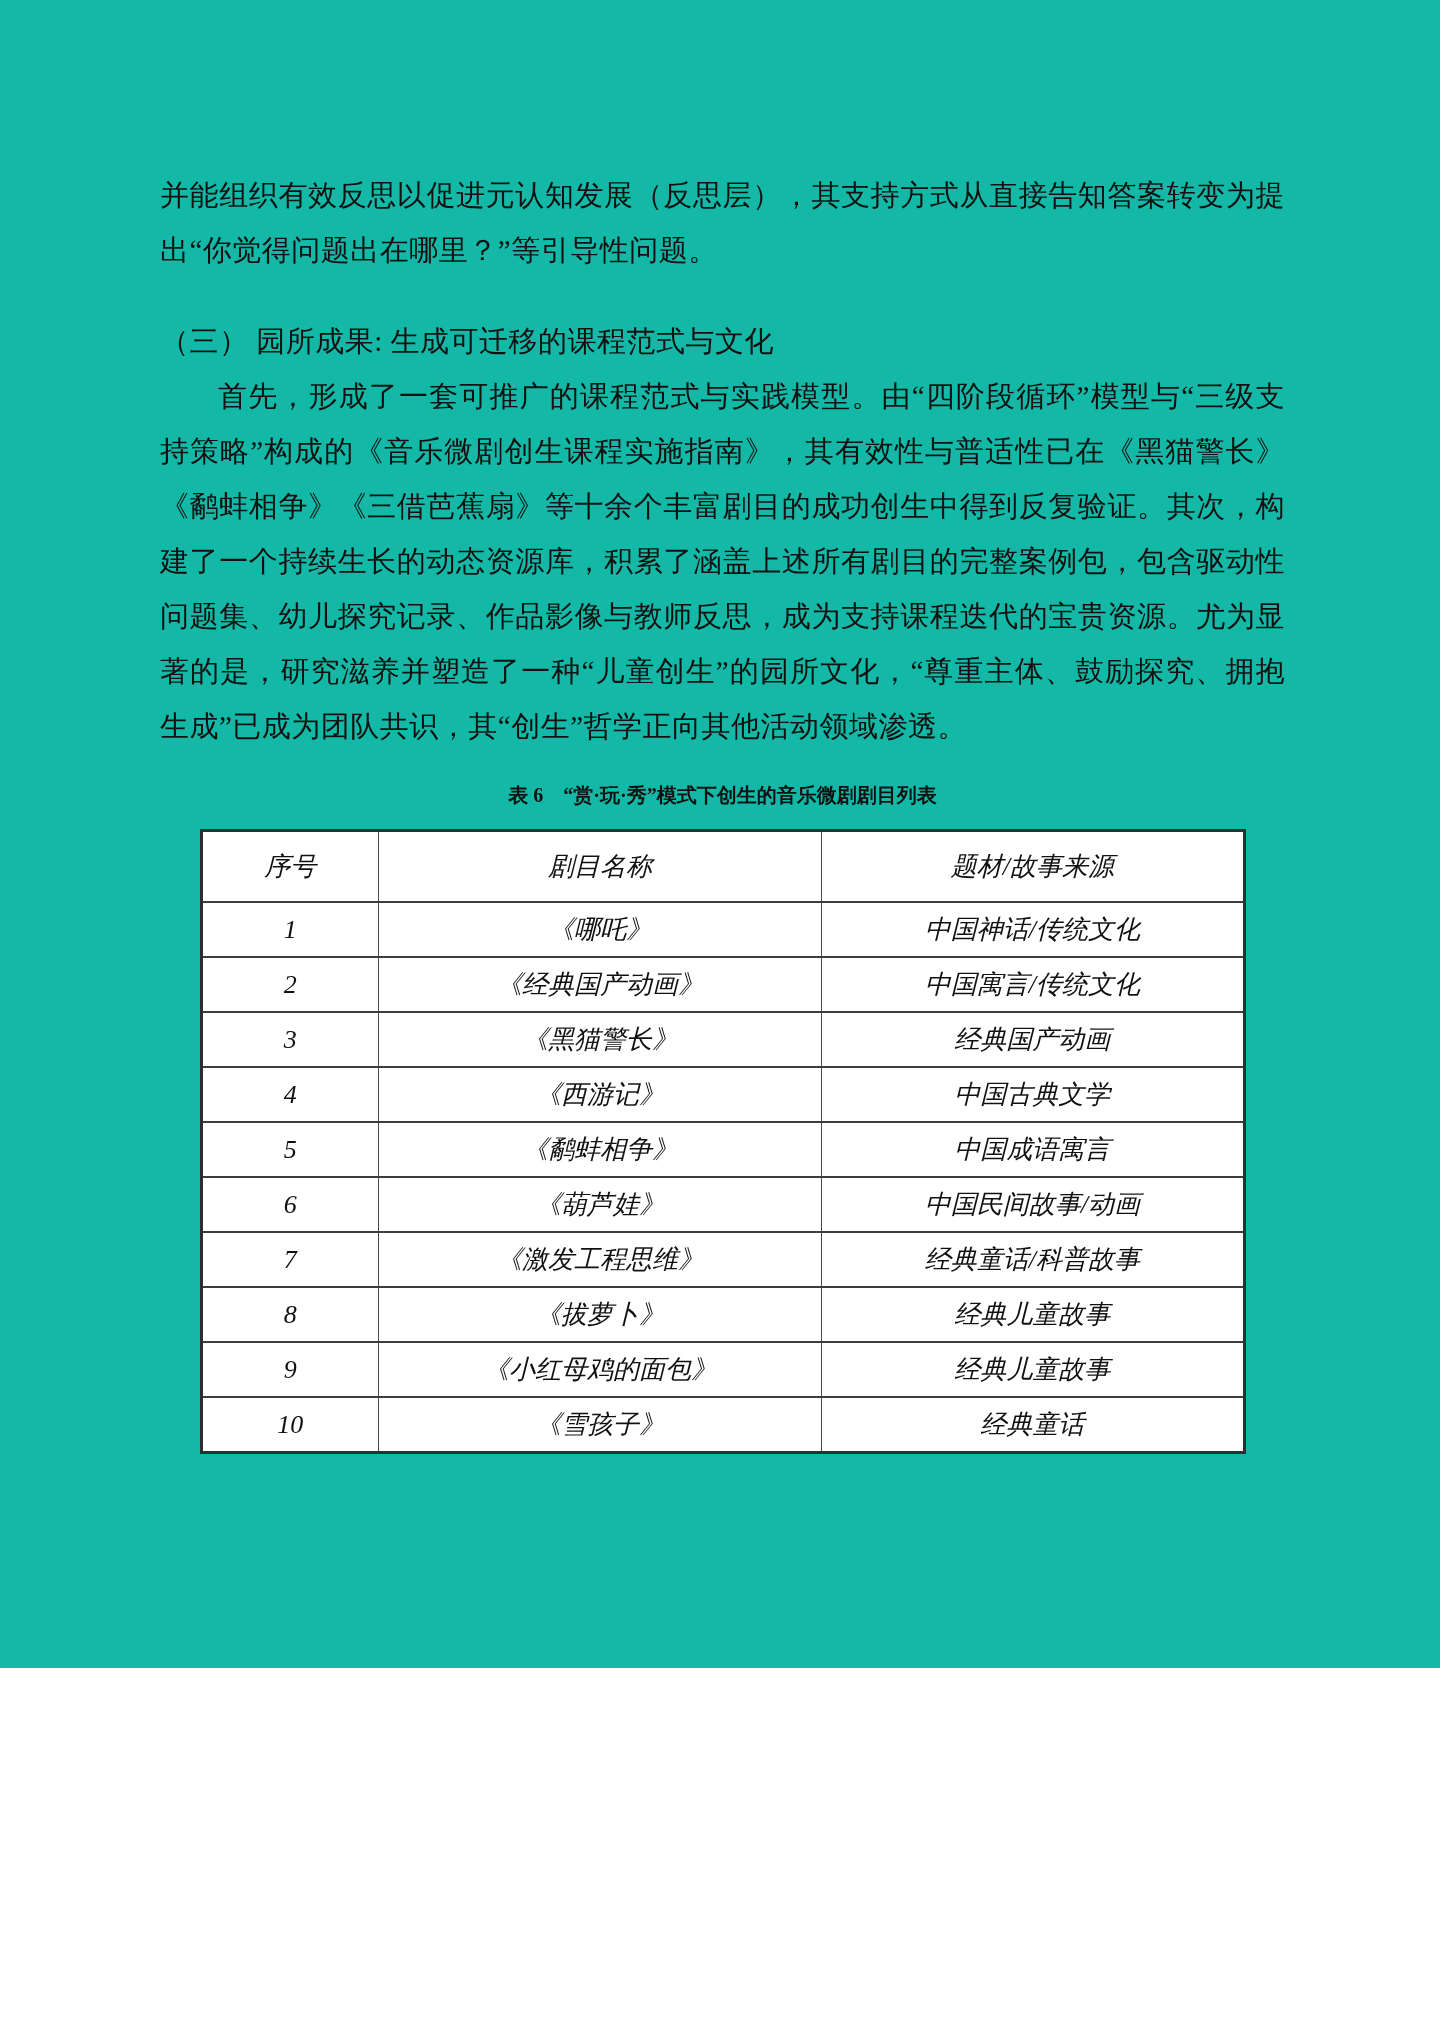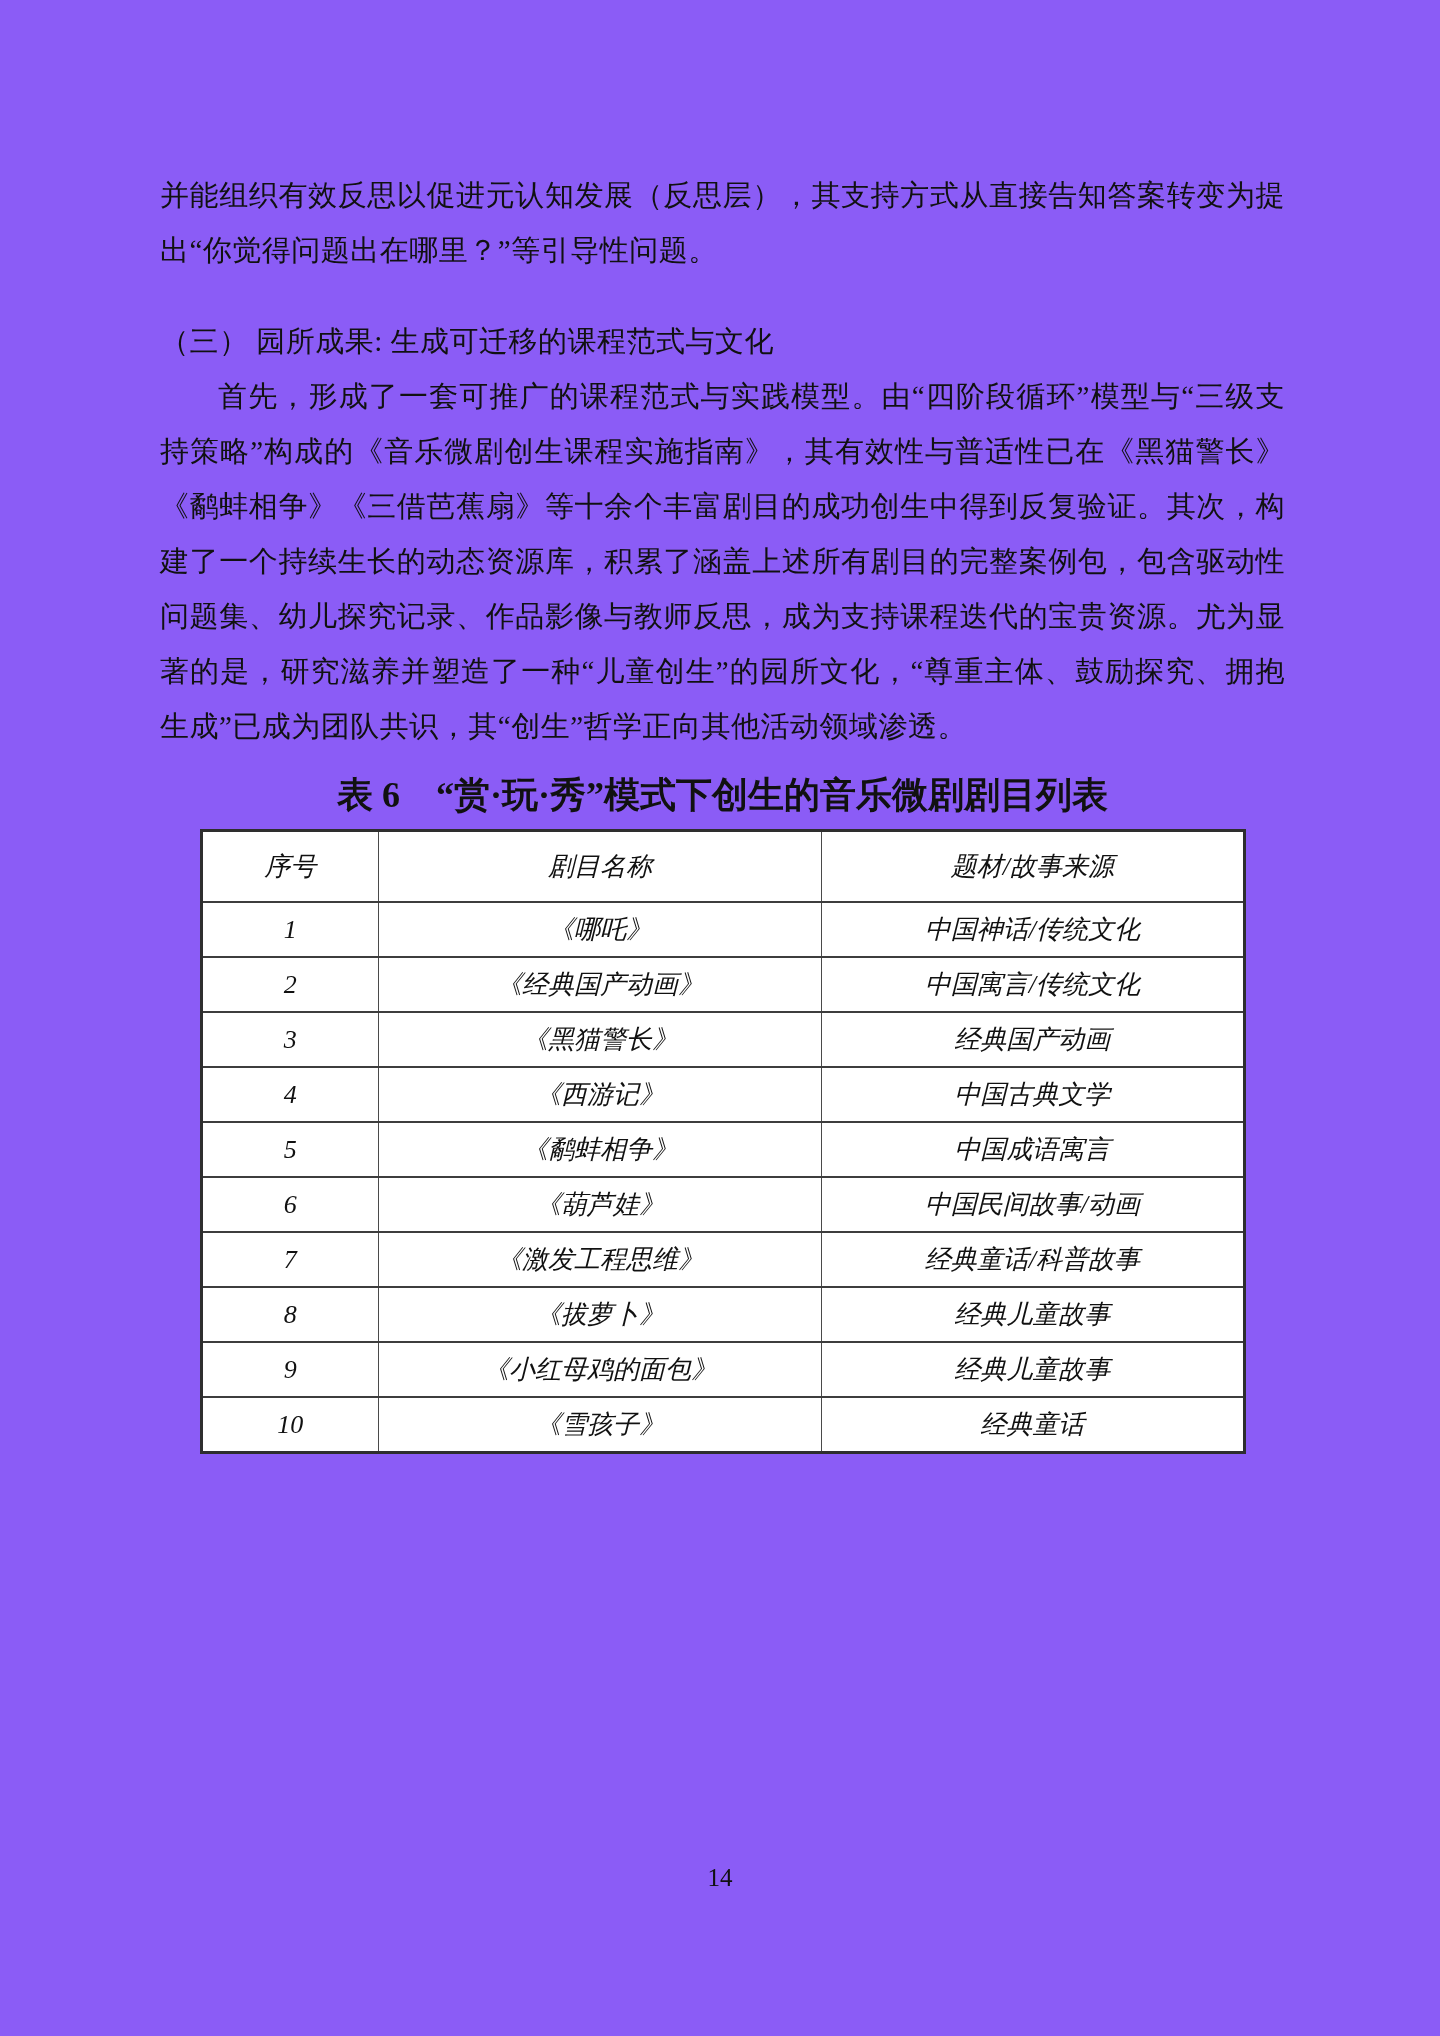--- a/index.html
+++ b/index.html
@@ -3,22 +3,22 @@
 <meta charset="utf-8">
 <style>
   html, body {
     margin: 0;
     padding: 0;
     background: #ffffff;
   }
   .page {
     position: relative;
     width: 1440px;
-    height: 2036px;
-    background: #8b5cf6;
+    height: 1668px;
+    background: #14b8a6;
     color: #111111;
     font-family: "Liberation Serif", "DejaVu Serif", serif;
     overflow: hidden;
   }
   .content {
     position: absolute;
     left: 160px;
     top: 168px;
     width: 1125px;
   }
@@ -30,21 +30,21 @@
     margin: 0;
   }
   .para.indent {
     text-indent: 2em;
   }
   .para.heading {
     margin-top: 36px;
     text-align: left;
   }
   .table-caption {
-    font-size: 36px;
+    font-size: 20px;
     line-height: 55px;
     font-weight: bold;
     text-align: center;
     margin-top: 14px;
   }
   table.repertoire {
     width: 1046px;
     margin: 6px auto 0 auto;
     border-collapse: collapse;
     table-layout: fixed;

